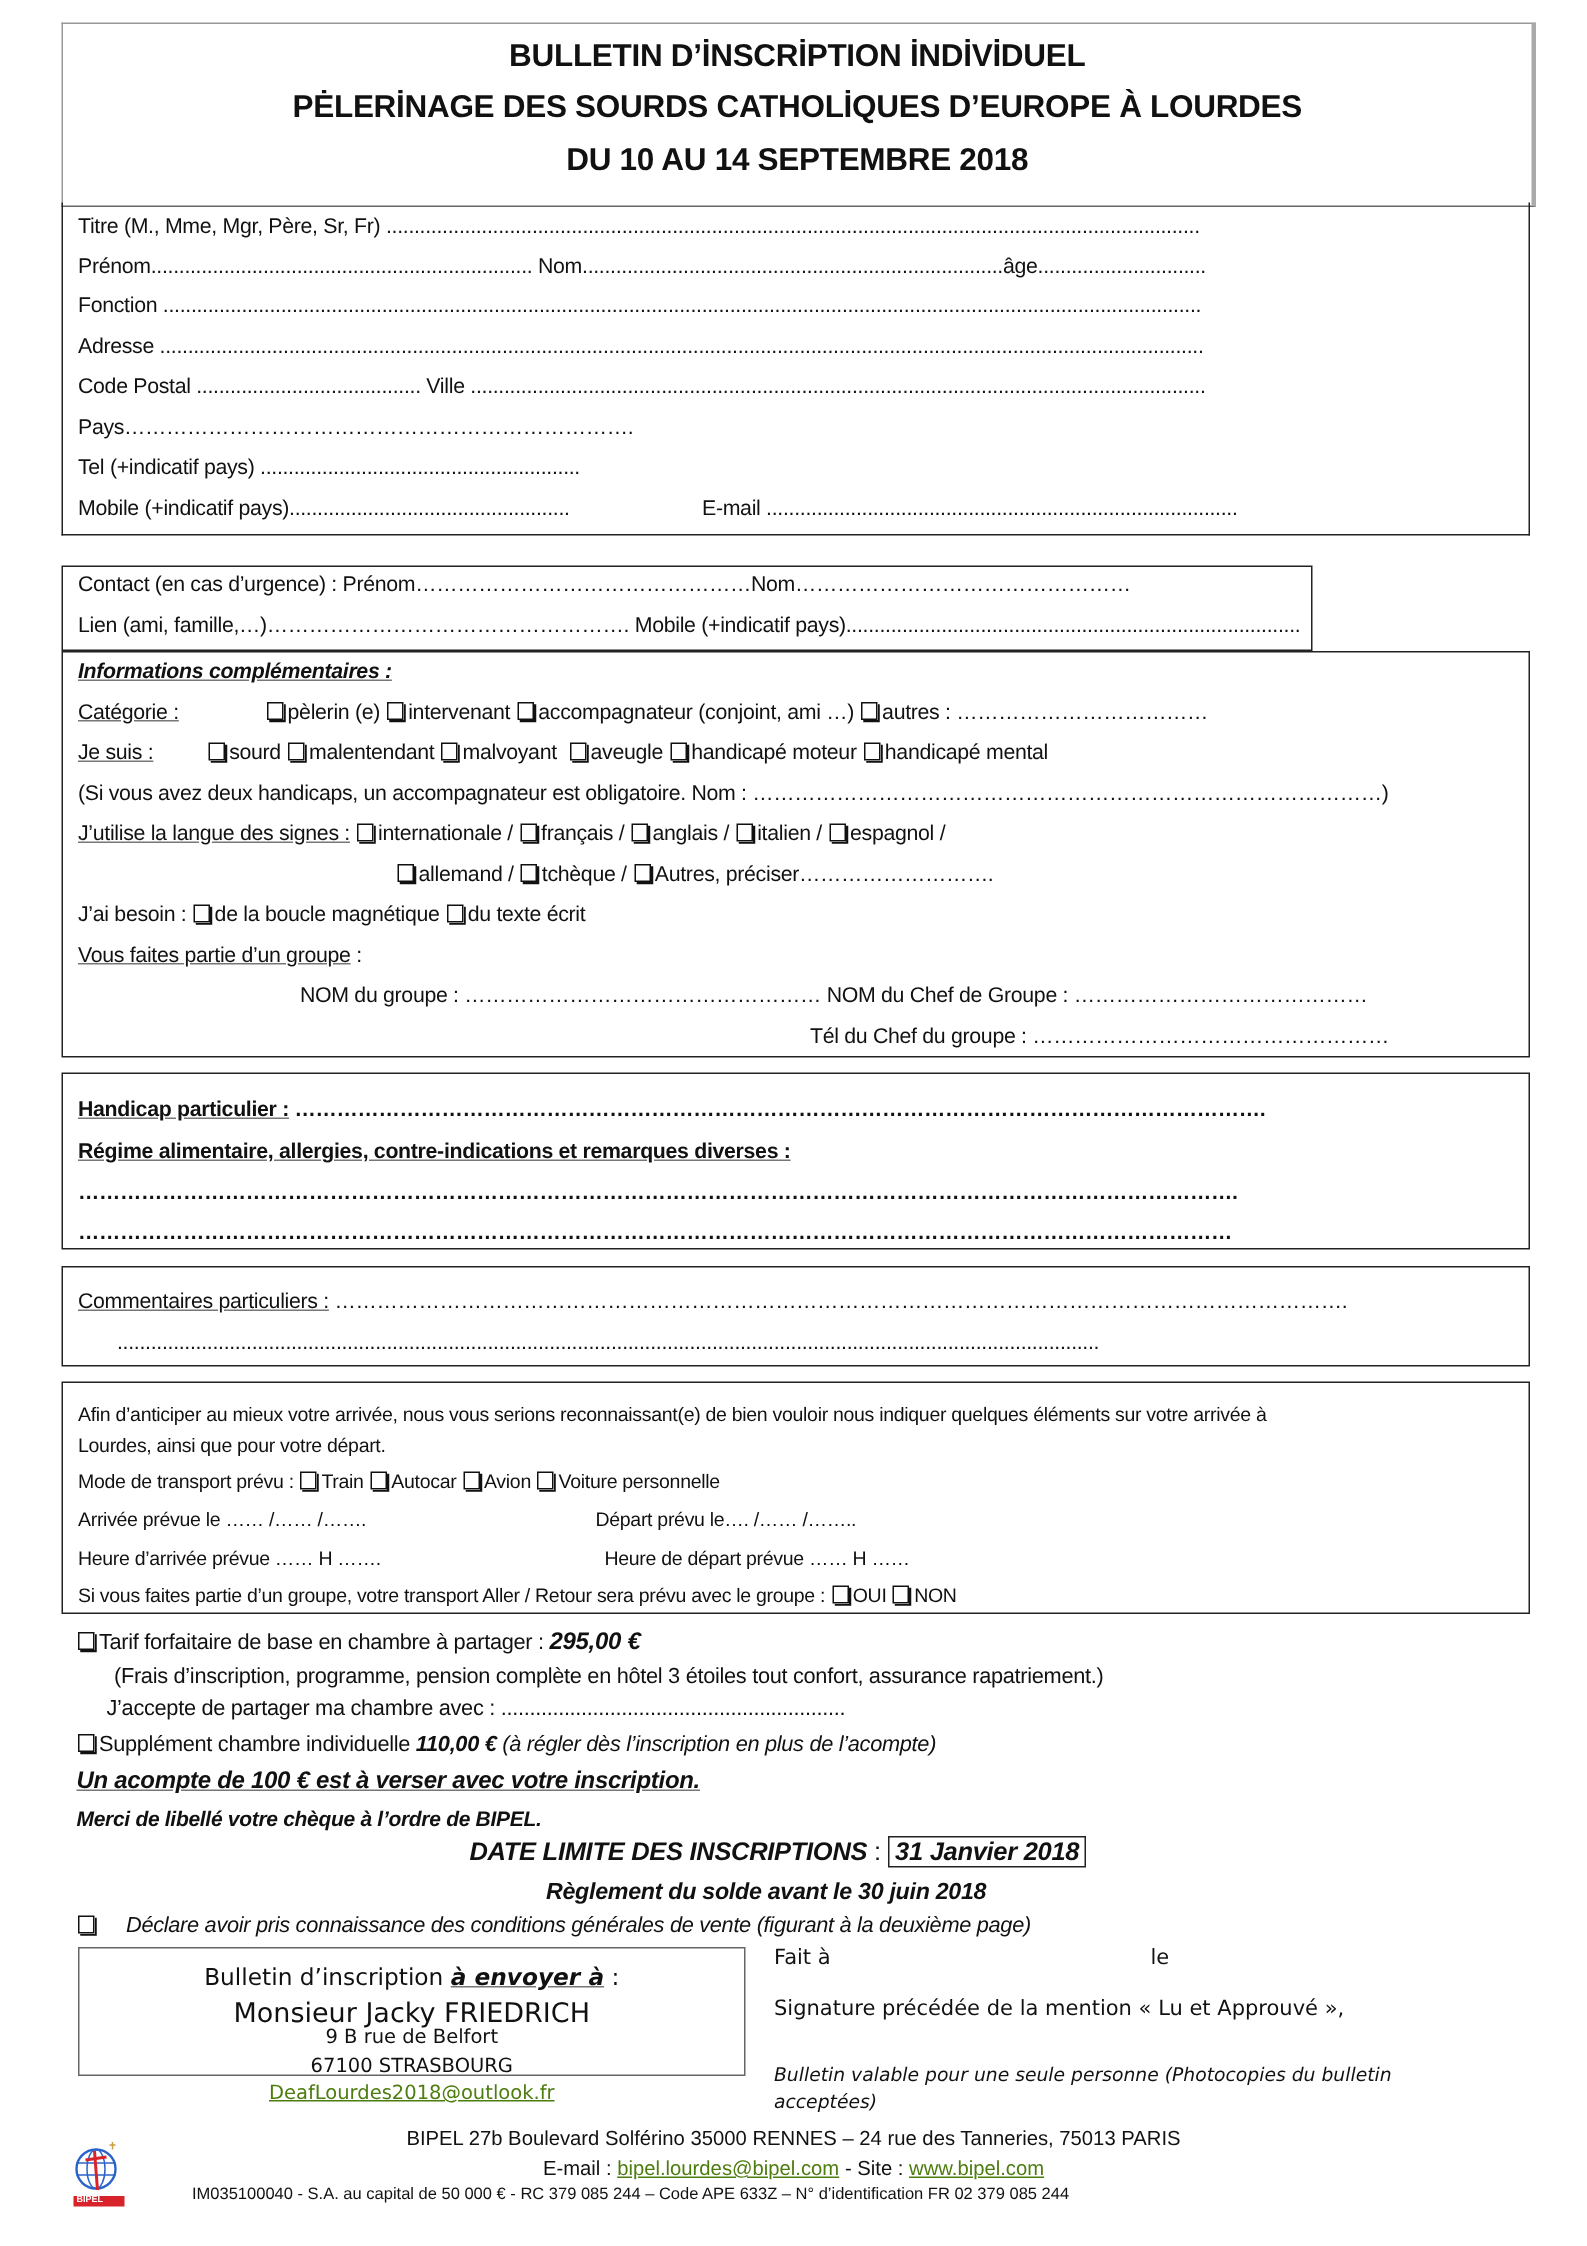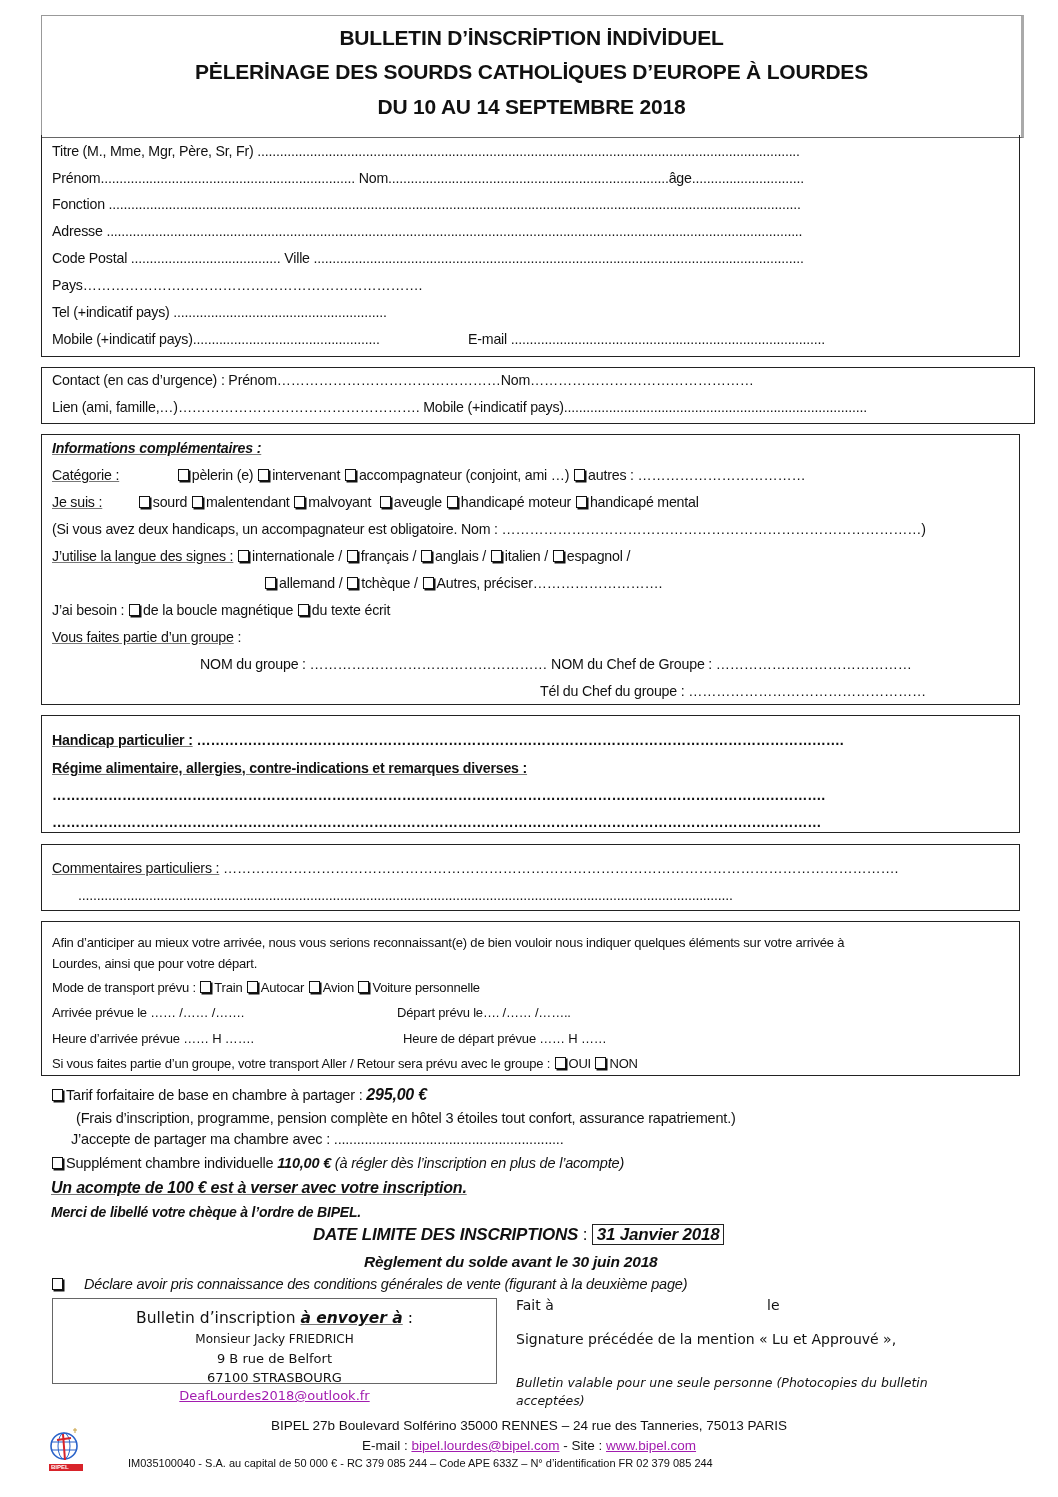--- a/index.html
+++ b/index.html
@@ -7,21 +7,21 @@
   .abs { position:absolute; }
   .box { position:absolute; border:1.5px solid #222; box-sizing:border-box; }
   .title-box { left:41px; top:15px; width:979px; height:121px; border:1.5px solid #999; border-right:3px solid #aaa; border-bottom:1.5px solid #666; }
   .title-line { position:absolute; left:0; right:0; text-align:center; font-weight:bold; font-size:21px; letter-spacing:-0.2px; font-family:"Liberation Sans", sans-serif; }
   .line { position:absolute; left:10px; font-size:14.2px; white-space:nowrap; letter-spacing:-0.2px; }
   .u { text-decoration:underline; text-decoration-color:#777; }
   .cb { display:inline-block; width:9px; height:10px; border:1.3px solid #111; box-shadow:1.5px 1.5px 0 #111; margin:0 3px 0 1px; vertical-align:-1px; }
   .small { font-size:13px; }
   .b { font-weight:bold;font-style:italic; }
   .i { font-style:italic; }
-  .link { color:#a21caf; text-decoration:underline; }
+  .link { color:#4d7c0f; text-decoration:underline; }
   .boxed-date { border:1.5px solid #222; padding:0 4px; }
 </style>
 </head>
 <body>
 
 <div class="abs title-box">
   <div class="title-line" style="top:10px">BULLETIN D’İNSCRİPTION İNDİVİDUEL</div>
   <div class="title-line" style="top:44px">PĖLERİNAGE DES SOURDS CATHOLİQUES D’EUROPE À LOURDES</div>
   <div class="title-line" style="top:79px">DU 10 AU 14 SEPTEMBRE 2018</div>
 </div>
@@ -31,21 +31,21 @@
   <div class="line" style="top:61px">Fonction .........................................................................................................................................................................................</div>
   <div class="line" style="top:35px">Prénom.................................................................... Nom...........................................................................âge..............................</div>
   <div class="line" style="top:88px">Adresse ..........................................................................................................................................................................................</div>
   <div class="line" style="top:115px">Code Postal ........................................ Ville ...................................................................................................................................</div>
   <div class="line" style="top:142px">Pays……………………………………………………………….</div>
   <div class="line" style="top:169px">Tel (+indicatif pays) .........................................................</div>
   <div class="line" style="top:196px">Mobile (+indicatif pays)..................................................</div>
   <div class="line" style="top:196px;left:426px">E-mail ....................................................................................</div>
 </div>
 
-<div class="box" style="left:41px;top:367px;width:994px;height:57px;text-align:right;">
+<div class="box" style="left:41px;top:377px;width:834px;height:57px;text-align:right;">
   <div class="line" style="top:4px">Contact (en cas d’urgence) : Prénom…………………………………………Nom…………………………………………</div>
   <div class="line" style="top:31px">Lien (ami, famille,…)……………………………………………. Mobile (+indicatif pays).................................................................................</div>
 </div>
 
 <div class="box" style="left:41px;top:434px;width:979px;height:271px;">
   <div class="line b u" style="top:5px">Informations complémentaires :</div>
 
   <div class="line" style="top:32px">
     <span class="u">Catégorie :</span>
     <span style="display:inline-block;width:50px"></span>
@@ -149,21 +149,21 @@
 </div>
 <div class="line b" style="left:364px;top:1253px;font-size:15.5px">Règlement du solde avant le 30 juin 2018</div>
 <div class="line" style="left:51px;top:1276px;font-size:14.5px">
   <span class="cb"></span><span style="display:inline-block;width:18px"></span><span class="i">Déclare avoir pris connaissance des conditions générales de vente (figurant à la deuxième page)</span>
 </div>
 
 <div class="box" style="left:52px;top:1298px;width:445px;height:86px;border:1px solid #666;">
   <div class="abs" style="left:0;right:0;top:10px;text-align:center;font-size:15.5px;font-family:'DejaVu Sans',sans-serif;">
     <span>Bulletin d’inscription </span><span class="b u">à envoyer à</span><span> :</span>
   </div>
-  <div class="abs" style="left:0;right:0;top:33px;text-align:center;font-size:12px;font-family:'DejaVu Sans',sans-serif;">Monsieur Jacky FRIEDRICH</div>
+  <div class="abs" style="left:0;right:0;top:33px;text-align:center;font-size:18px;font-family:'DejaVu Sans',sans-serif;">Monsieur Jacky FRIEDRICH</div>
   <div class="abs" style="left:0;right:0;top:52px;text-align:center;font-size:13px;font-family:'DejaVu Sans',sans-serif;">9 B rue de Belfort</div>
   <div class="abs" style="left:0;right:0;top:71px;text-align:center;font-size:13px;font-family:'DejaVu Sans',sans-serif;">67100 STRASBOURG</div>
 </div>
 <div class="abs link" style="left:52px;width:445px;top:1388px;text-align:center;font-size:13px;font-family:'DejaVu Sans',sans-serif;">DeafLourdes2018@outlook.fr</div>
 
 <div class="abs" style="left:516px;top:1297px;font-size:14px;font-family:'DejaVu Sans',sans-serif;">Fait à</div>
 <div class="abs" style="left:767px;top:1297px;font-size:14px;font-family:'DejaVu Sans',sans-serif;">le</div>
 <div class="abs" style="left:516px;top:1331px;font-size:14px;font-family:'DejaVu Sans',sans-serif;">Signature précédée de la mention « Lu et Approuvé »,</div>
 <div class="abs i" style="left:516px;top:1375px;font-size:12.5px;font-family:'DejaVu Sans',sans-serif;">Bulletin valable pour une seule personne (Photocopies du bulletin</div>
 <div class="abs i" style="left:516px;top:1393px;font-size:12.5px;font-family:'DejaVu Sans',sans-serif;">acceptées)</div>

